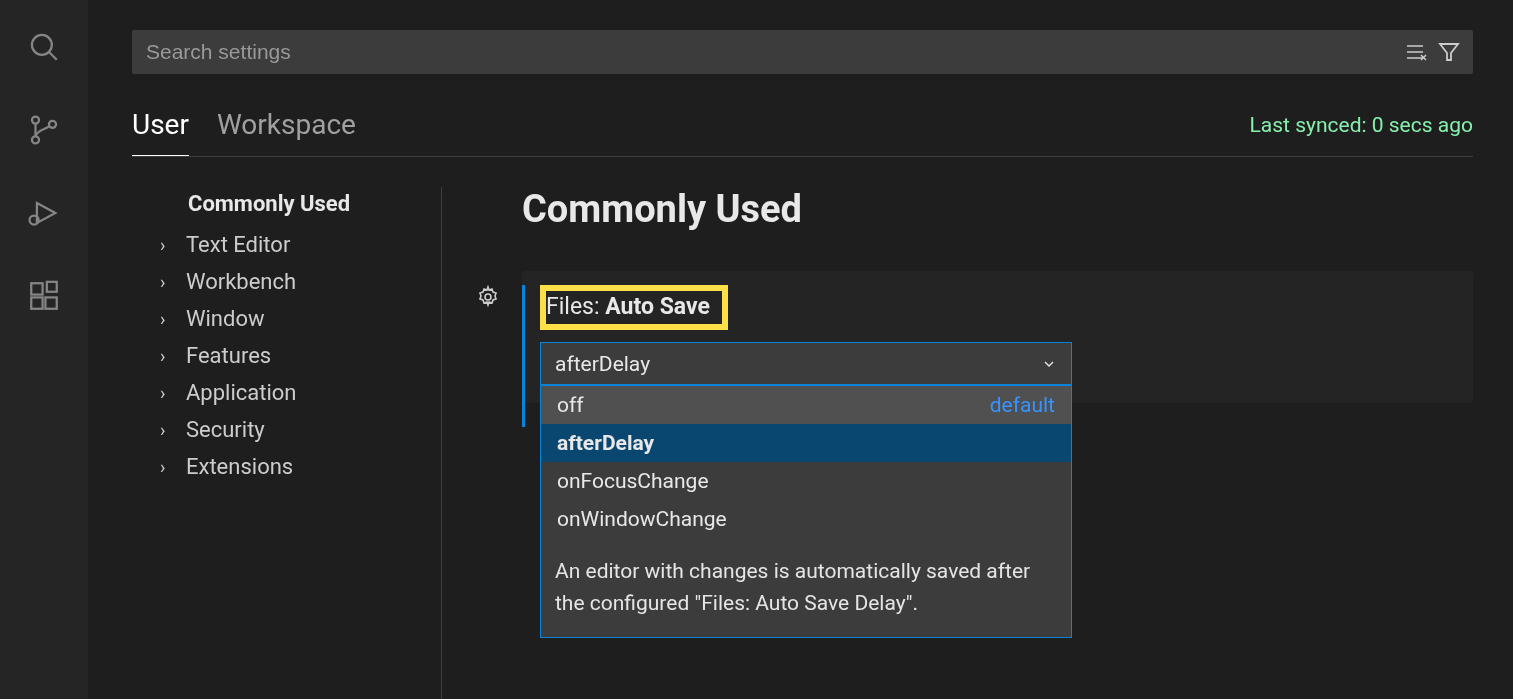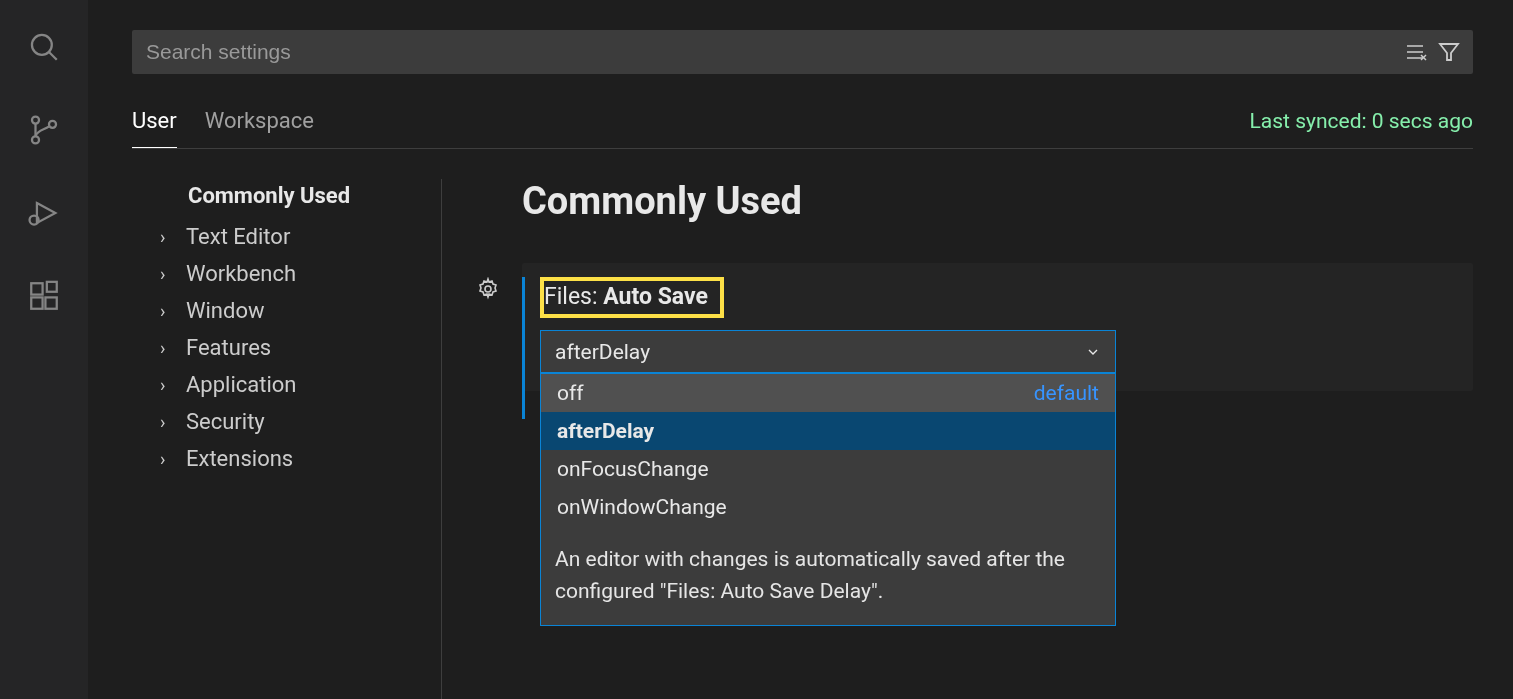--- a/index.html
+++ b/index.html
@@ -67,21 +67,21 @@
       align-items: center;
       margin-top: 34px;
       border-bottom: 1px solid #3e3e3e;
       padding-bottom: 0;
     }
     .tabs {
       display: flex;
       gap: 28px;
     }
     .tab {
-      font-size: 22px;
+      font-size: 28px;
       color: #a0a0a0;
       padding-bottom: 14px;
       cursor: pointer;
       border-bottom: 1px solid transparent;
     }
     .tab.active {
       color: #ffffff;
       border-bottom: 1px solid #ffffff;
     }
     .sync-text {
@@ -146,39 +146,39 @@
     .modified-bar {
       position: absolute;
       left: 0;
       top: 14px;
       width: 3px;
       height: 142px;
       background: #0a84d6;
     }
     .setting-title-wrap {
       display: inline-block;
-      border: 4px solid #fde047;
+      border: 6px solid #fde047;
       padding: 2px 12px 4px 0;
       margin-bottom: 12px;
     }
     .setting-title {
       font-size: 23px;
       font-weight: 700;
       color: #e8e8e8;
     }
     .setting-title .cat { font-weight: 400; }
     .setting-desc {
       font-size: 22px;
       color: #cccccc;
       margin-bottom: 18px;
     }
     .setting-desc .link { color: #3794ff; cursor: pointer; }
     .select-wrap {
       position: relative;
-      width: 576px;
+      width: 532px;
     }
     .select-box {
       background: #3c3c3c;
       border: 1px solid #0a84d6;
       height: 43px;
       display: flex;
       align-items: center;
       justify-content: space-between;
       padding: 0 14px;
       font-size: 21px;

